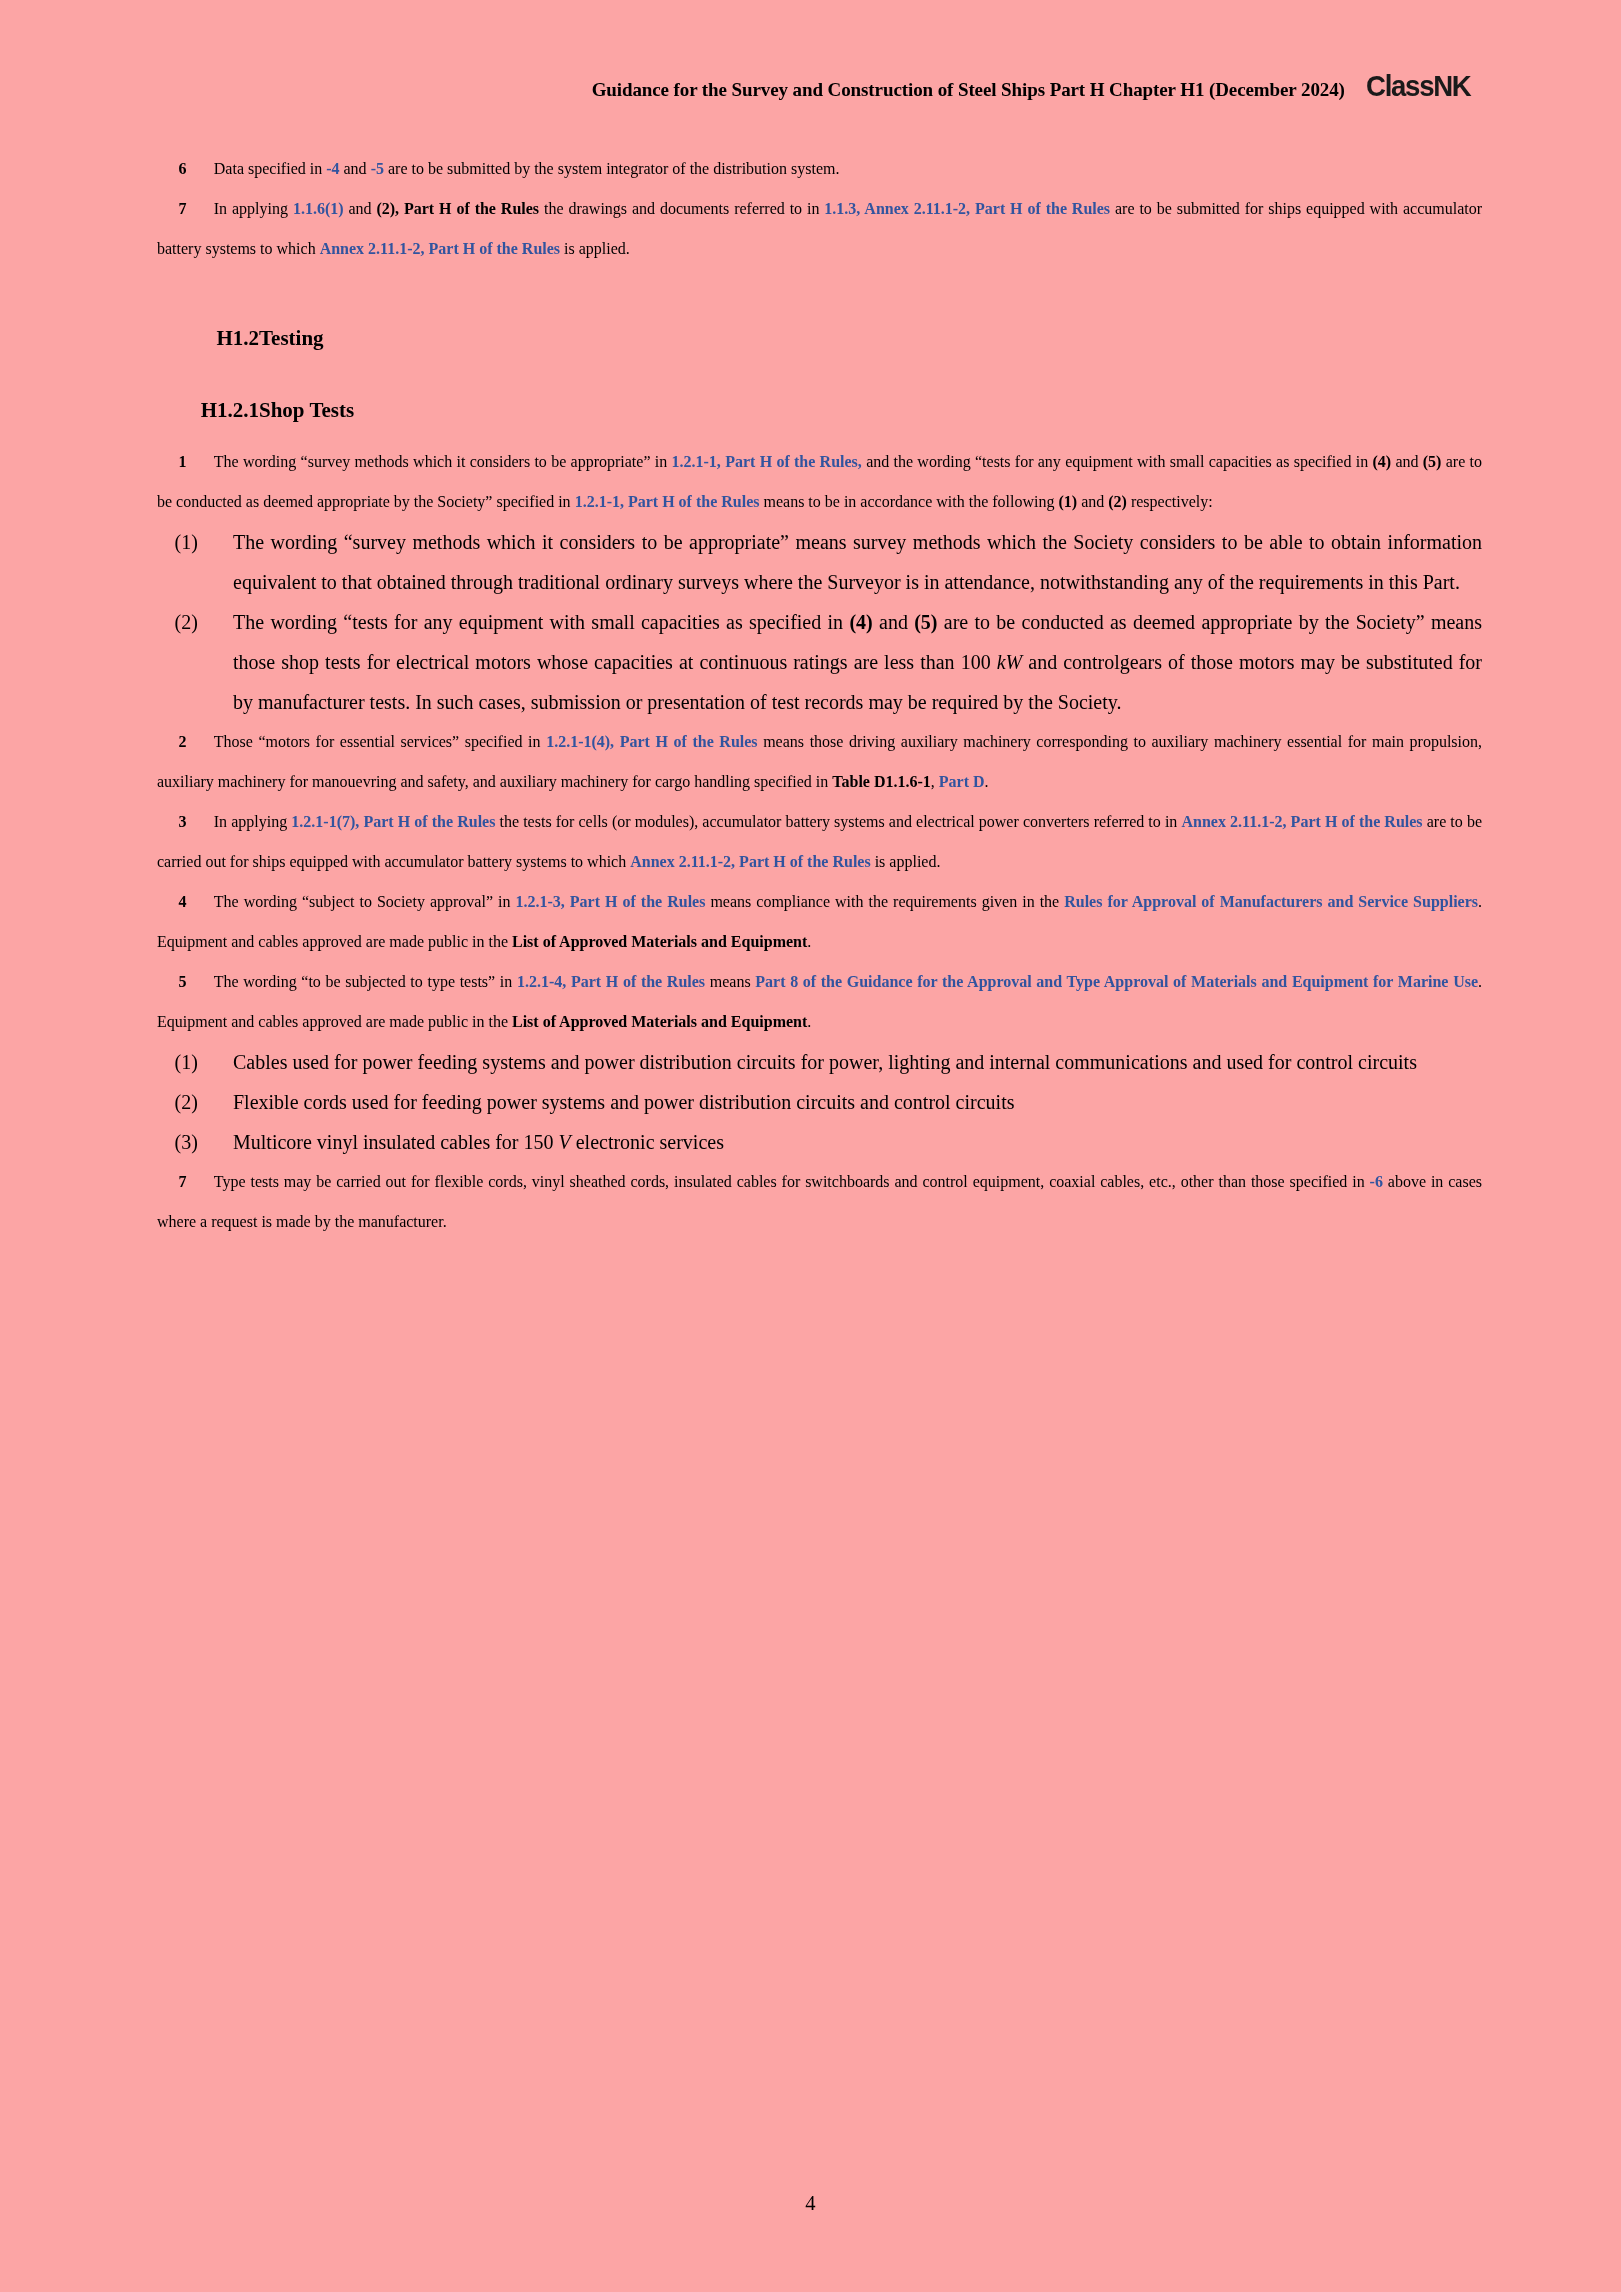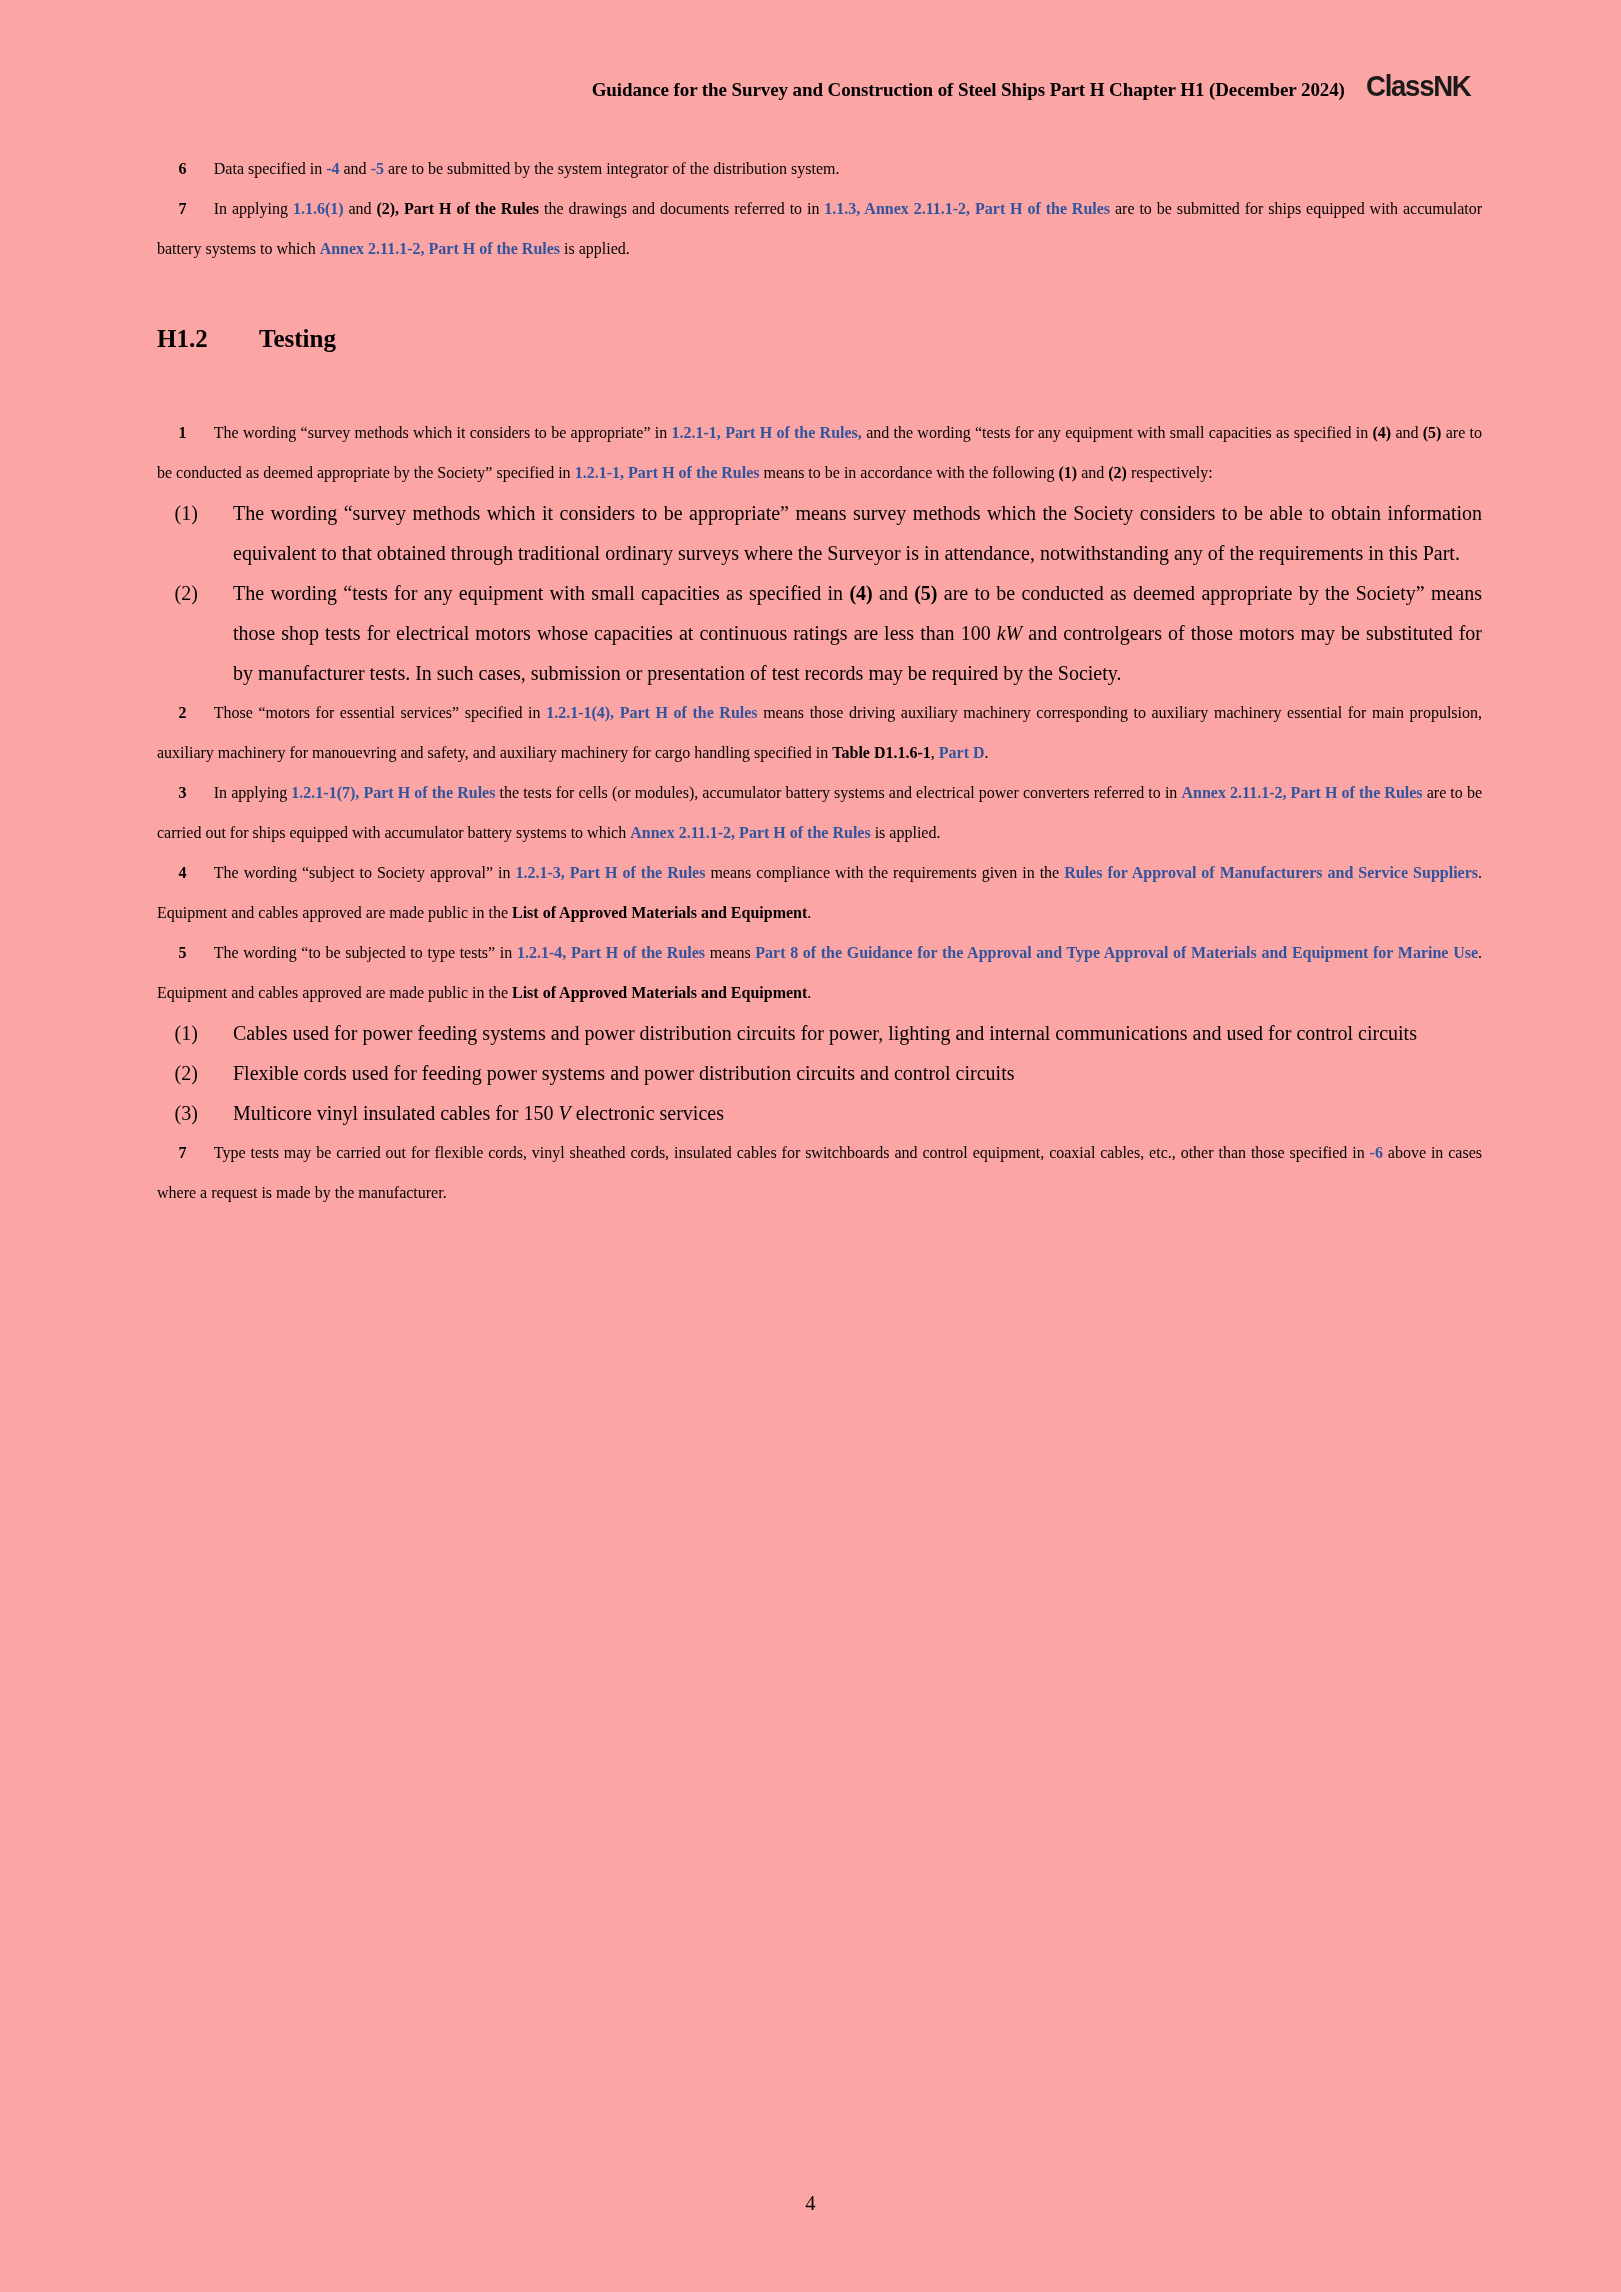--- a/index.html
+++ b/index.html
@@ -98,24 +98,25 @@
   .blue {
     color: #31549f;
     font-weight: bold;
   }
   b, .bold { font-weight: bold; }
   i, .ital { }
 
   
   .heading {
     font-weight: bold;
-    font-size: 25px;
+    font-size: 21px;
     color: #000;
     line-height: 29px;
     display: flex;
+    text-align: right;
   }
   .heading .h-num {
     display: inline-block;
     min-width: 102px;
   }
   .h-gap-top-h12   { height: 55px; }
   .h-gap-mid       { height: 43px; }
   .h-gap-after-h121{ height: 16.7px; }
 
   
@@ -147,20 +148,24 @@
 
     <div class="h-gap-top-h12"></div>
 
     <div class="heading">
         <span class="h-num">H1.2</span>
         <span>Testing</span>
       </div>
 
     <div class="h-gap-mid"></div>
 
+    <div class="heading">
+        <span class="h-num">H1.2.1</span>
+        <span>Shop Tests</span>
+      </div>
 
     <div class="h-gap-after-h121"></div>
 
     <p class="para"><span class="lead">1</span><span>The wording “survey methods which it considers to be appropriate” in </span><span class="blue">1.2.1-1, Part H of the Rules,</span><span> and the wording “tests for any equipment with small capacities as specified in </span><b>(4)</b><span> and </span><b>(5)</b><span> are to be conducted as deemed appropriate by the Society” specified in </span><span class="blue">1.2.1-1, Part H of the Rules</span><span> means to be in accordance with the following </span><b>(1)</b><span> and </span><b>(2)</b><span> respectively:</span></p>
 
     <p class="subitem"><span class="marker">(1)</span><span>The wording “survey methods which it considers to be appropriate” means survey methods which the Society considers to be able to obtain information equivalent to that obtained through traditional ordinary surveys where the Surveyor is in attendance, notwithstanding any of the requirements in this Part.</span></p>
 
     <p class="subitem"><span class="marker">(2)</span><span>The wording “tests for any equipment with small capacities as specified in </span><b>(4)</b><span> and </span><b>(5)</b><span> are to be conducted as deemed appropriate by the Society” means those shop tests for electrical motors whose capacities at continuous ratings are less than 100 </span><i>kW</i><span> and controlgears of those motors may be substituted for by manufacturer tests. In such cases, submission or presentation of test records may be required by the Society.</span></p>
 
     <p class="para"><span class="lead">2</span><span>Those “motors for essential services” specified in </span><span class="blue">1.2.1-1(4), Part H of the Rules</span><span> means those driving auxiliary machinery corresponding to auxiliary machinery essential for main propulsion, auxiliary machinery for manouevring and safety, and auxiliary machinery for cargo handling specified in </span><b>Table D1.1.6-1</b><span>, </span><span class="blue">Part D</span><span>.</span></p>

